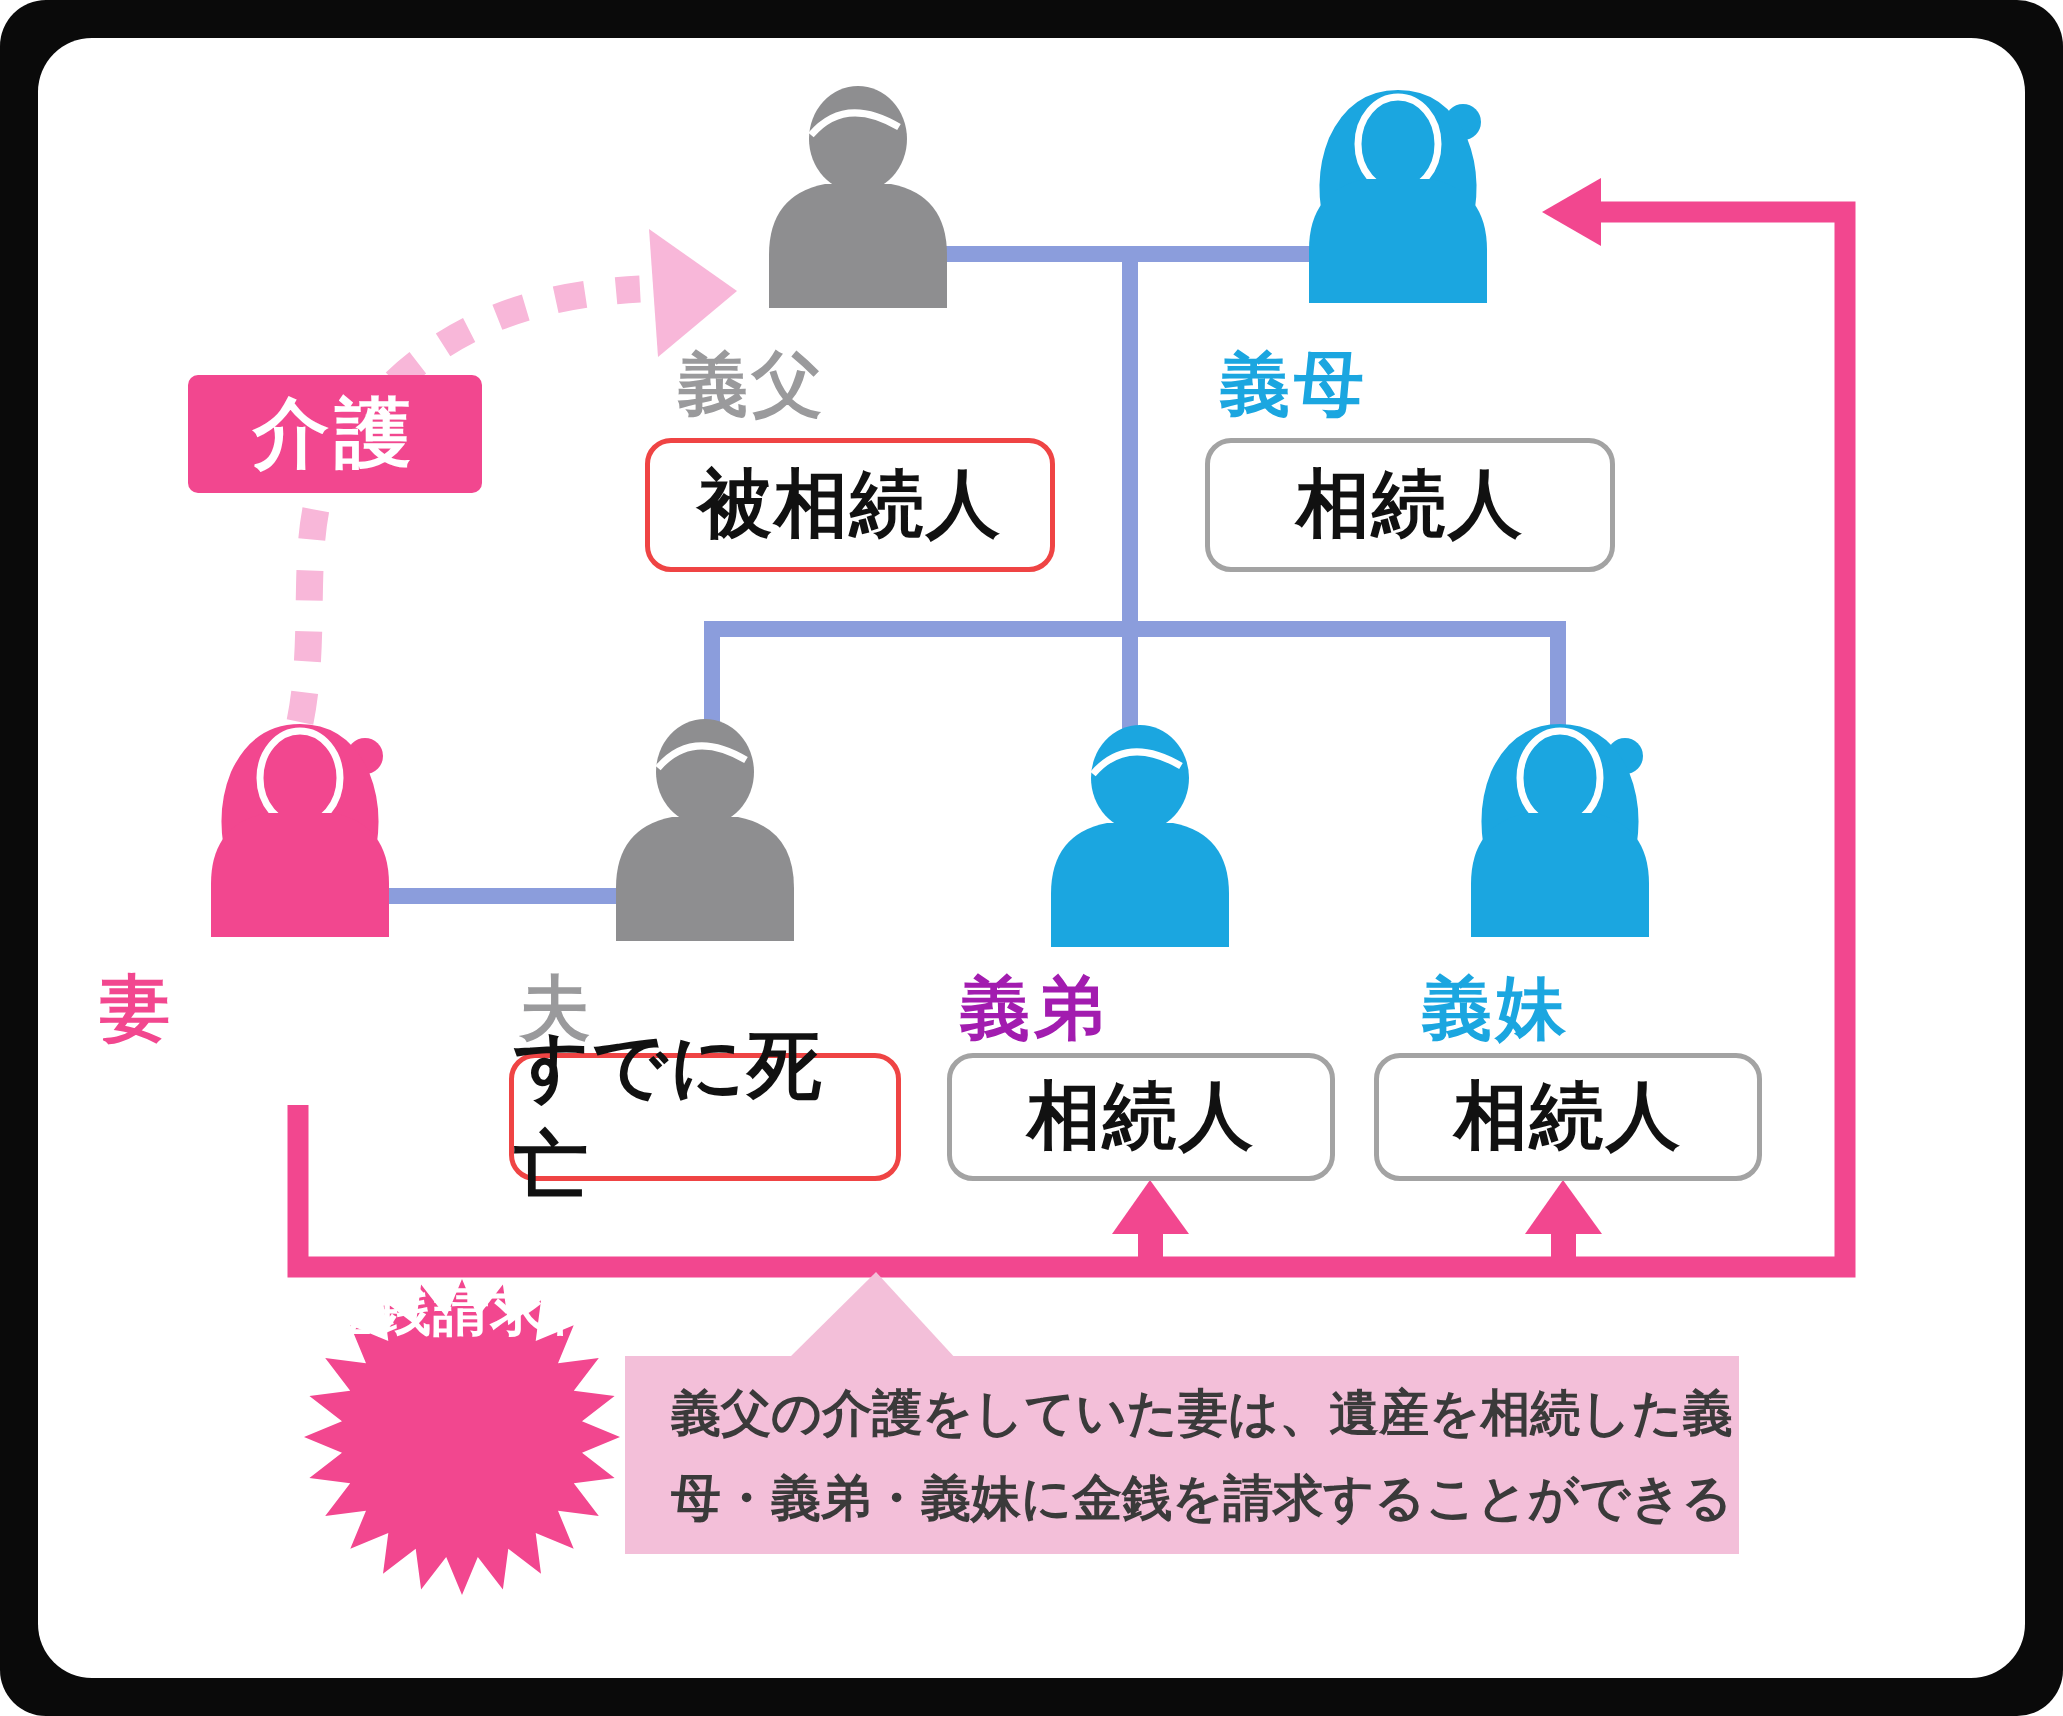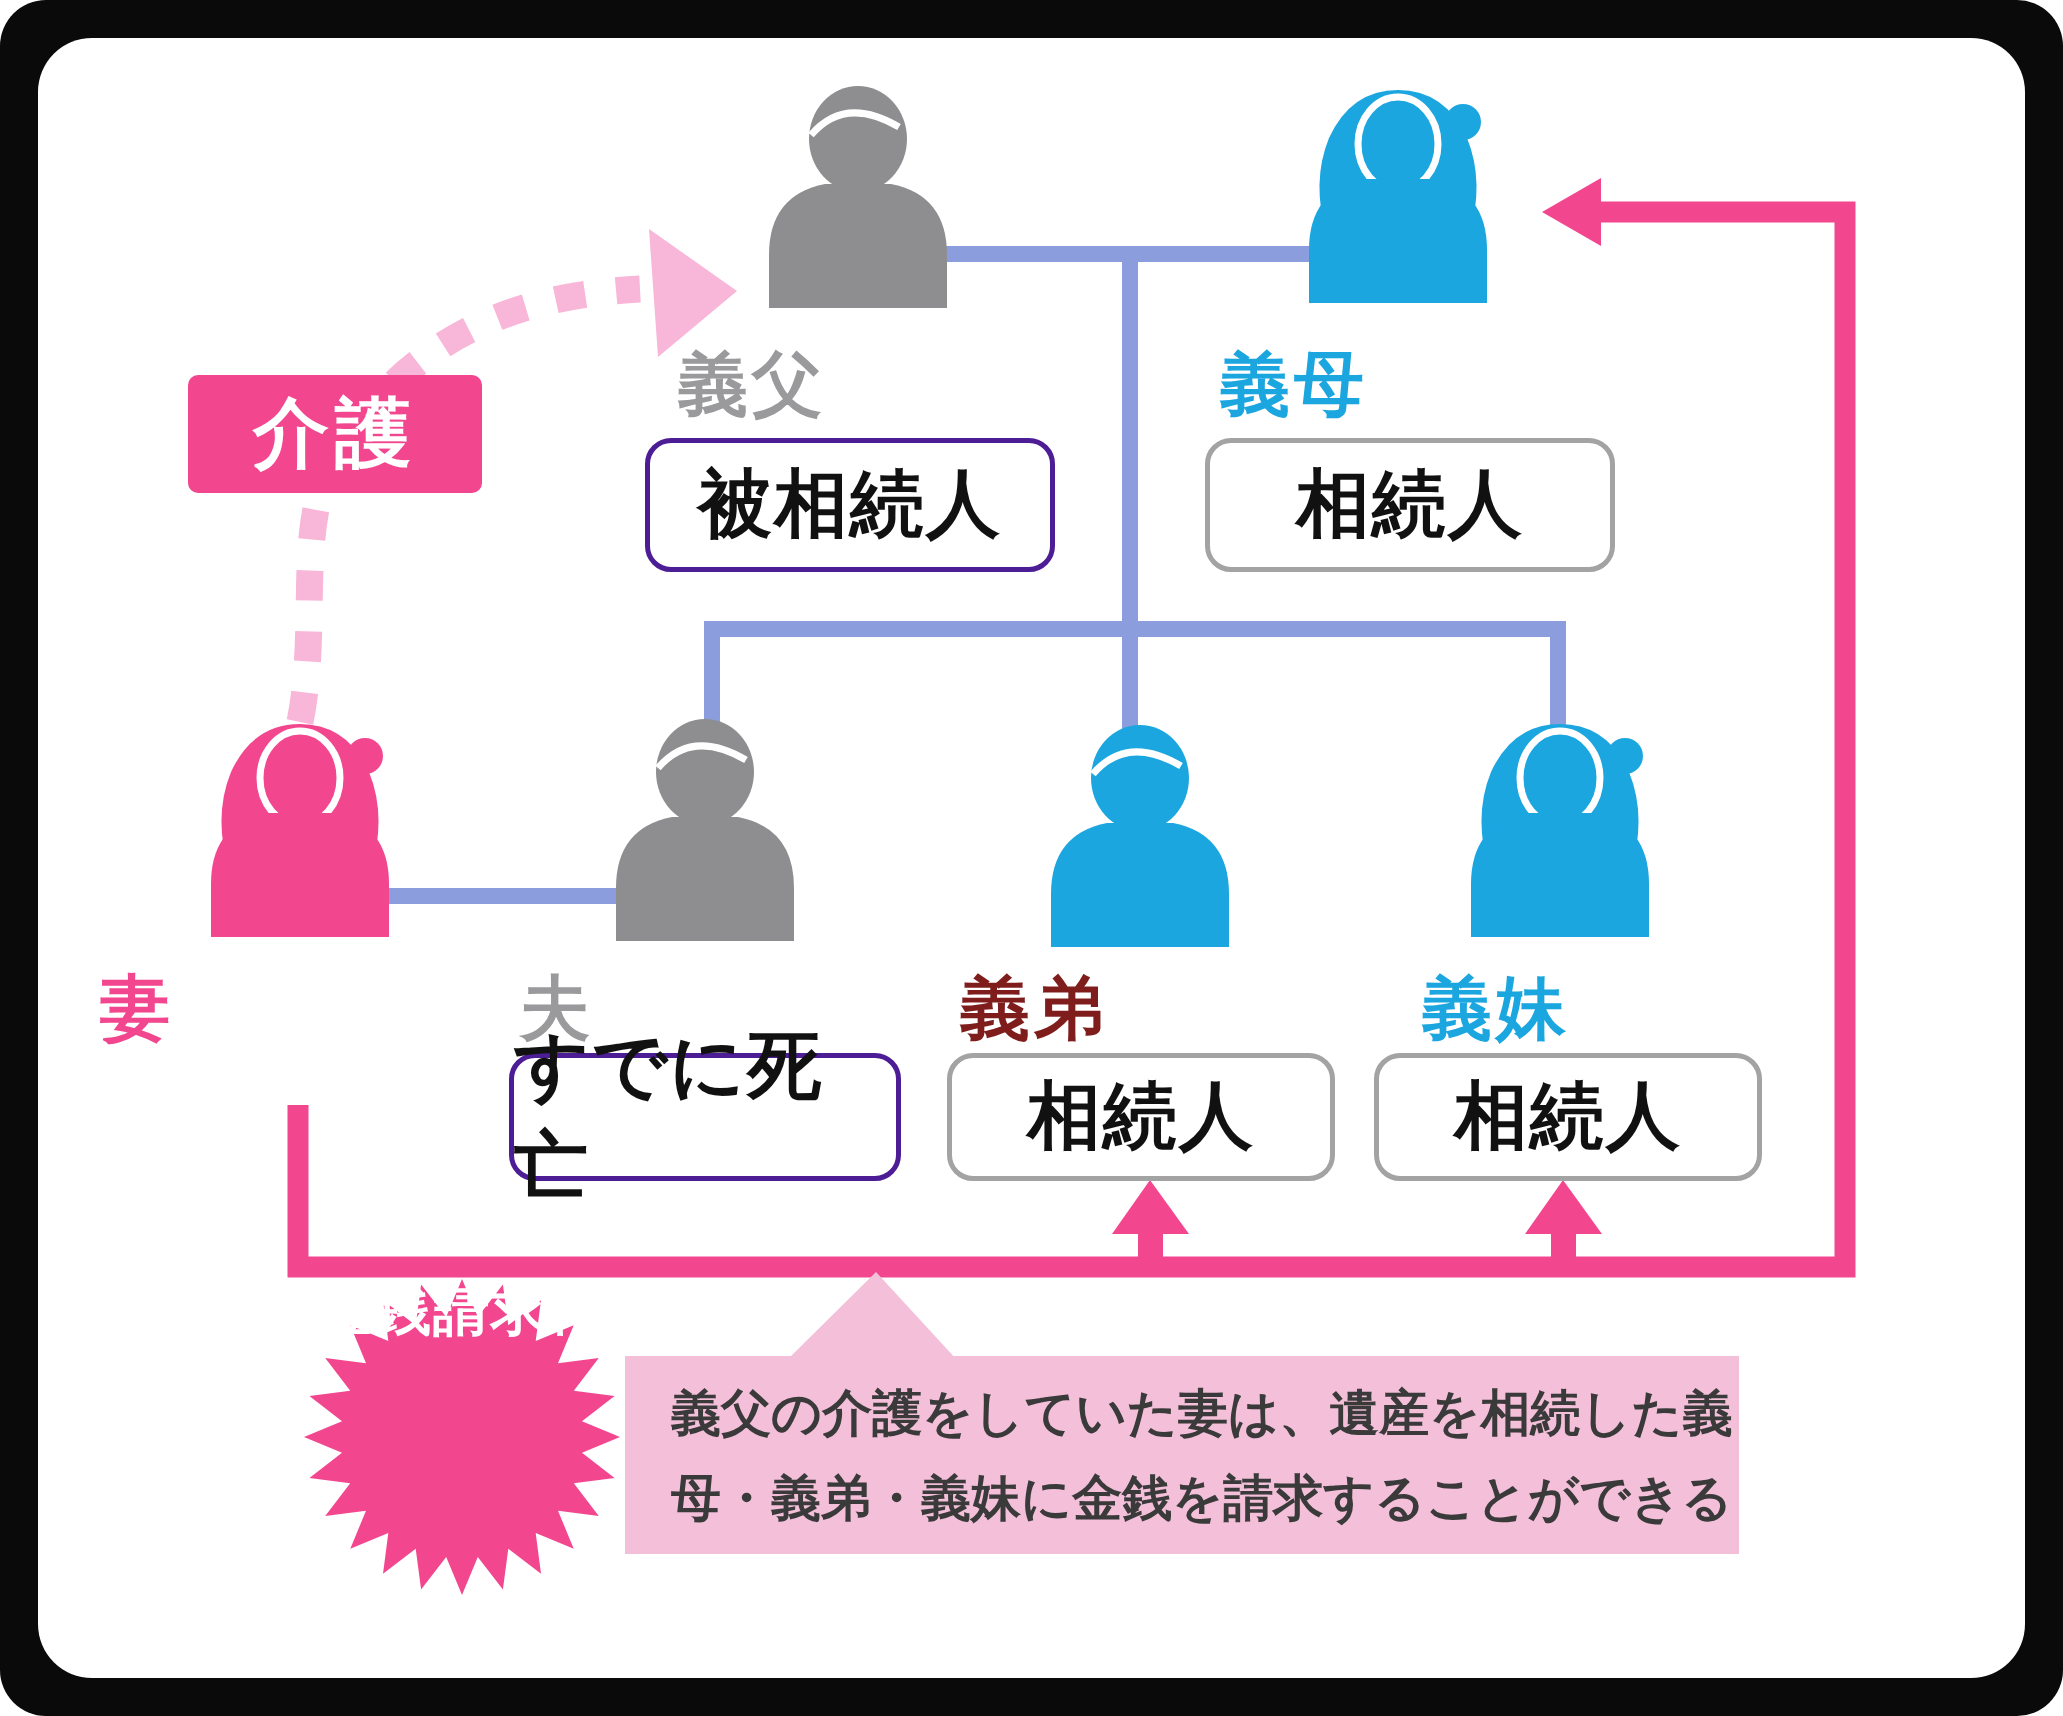--- a/index.html
+++ b/index.html
@@ -5,21 +5,21 @@
   html,body{margin:0;padding:0;background:#ffffff;}
   #stage{position:relative;width:2063px;height:1716px;font-family:"Liberation Sans","DejaVu Sans",sans-serif;overflow:hidden;}
   .frame{position:absolute;left:0;top:0;width:2063px;height:1716px;background:#0a0a0a;border-radius:46px;}
   .surface{position:absolute;left:38px;top:38px;width:1987px;height:1640px;background:#ffffff;border-radius:54px;}
   svg.layer{position:absolute;left:0;top:0;width:2063px;height:1716px;}
   #lines-layer{z-index:1;}
   .person{position:absolute;width:210px;height:225px;z-index:2;}
   .person svg{width:100%;height:100%;display:block;}
   .p-label{position:absolute;z-index:2;width:360px;text-align:left;font-size:70px;font-weight:700;letter-spacing:4px;transform:translateX(-50%);}
   .status-box{position:absolute;z-index:2;background:#ffffff;border-radius:26px;display:flex;align-items:center;justify-content:center;font-size:74px;font-weight:600;color:#111111;letter-spacing:2px;}
-  .gray-border{border:5px solid #4c1d95;}
+  .gray-border{border:5px solid #ef4444;}
   .blue-border{border:5px solid #a3a3a3;}
   #arc-layer{z-index:3;}
   .care-badge{position:absolute;z-index:4;left:188px;top:375px;width:294px;height:118px;background:#F2478F;border-radius:10px;display:flex;align-items:center;justify-content:center;color:#ffffff;font-size:76px;font-weight:600;letter-spacing:6px;}
   .starburst{position:absolute;z-index:4;left:302px;top:1277px;width:320px;height:320px;}
   .starburst svg{position:absolute;left:0;top:0;width:100%;height:100%;}
   .starburst .burst-text{position:absolute;left:0;top:0;width:100%;height:100%;display:flex;align-items:flex-start;justify-content:center;color:#ffffff;font-size:56px;font-weight:700;line-height:66px;letter-spacing:2px;}
   .note-box{position:absolute;z-index:4;left:625px;top:1356px;width:1114px;height:198px;background:#F3BFD9;display:flex;flex-direction:column;justify-content:center;padding-left:46px;box-sizing:border-box;color:#3a3a3a;font-size:50px;font-weight:600;line-height:72px;letter-spacing:0px;gap:13px;}
 </style>
 </head>
 <body>
@@ -106,21 +106,21 @@
       <ellipse cx="105" cy="66" rx="40" ry="47" stroke="#ffffff" stroke-width="7"></ellipse>
       <path d="M 16 225 V 172 Q 16 112 72 101 H 138 Q 194 112 194 172 V 225 Z"></path>
     </g>
       </svg>
   </div>
 
   <div class="p-label" style="left:858px;top:338px;color:#9A9A9C;">義父</div>
   <div class="p-label" style="left:1400px;top:338px;color:#1BA6E0;">義母</div>
   <div class="p-label" style="left:280px;top:962px;color:#F2478F;">妻</div>
   <div class="p-label" style="left:700px;top:962px;color:#9A9A9C;">夫</div>
-  <div class="p-label" style="left:1140px;top:962px;color:#7f1d1d;">義弟</div>
+  <div class="p-label" style="left:1140px;top:962px;color:#a21caf;">義弟</div>
   <div class="p-label" style="left:1602px;top:962px;color:#1BA6E0;">義妹</div>
 
   <div class="status-box gray-border" style="left:645px;top:438px;width:400px;height:124px;">被相続人</div>
   <div class="status-box blue-border" style="left:1205px;top:438px;width:400px;height:124px;">相続人</div>
   <div class="status-box gray-border" style="left:509px;top:1053px;width:382px;height:118px;">すでに死亡</div>
   <div class="status-box blue-border" style="left:947px;top:1053px;width:378px;height:118px;">相続人</div>
   <div class="status-box blue-border" style="left:1374px;top:1053px;width:378px;height:118px;">相続人</div>
 
   <svg class="layer" id="arc-layer" viewBox="0 0 2063 1716">
     <path d="M 300 722 C 322 612 288 505 352 430 C 420 342 505 296 640 289" stroke="#F8B7D9" stroke-width="27" fill="none" stroke-dasharray="30 31"></path>

